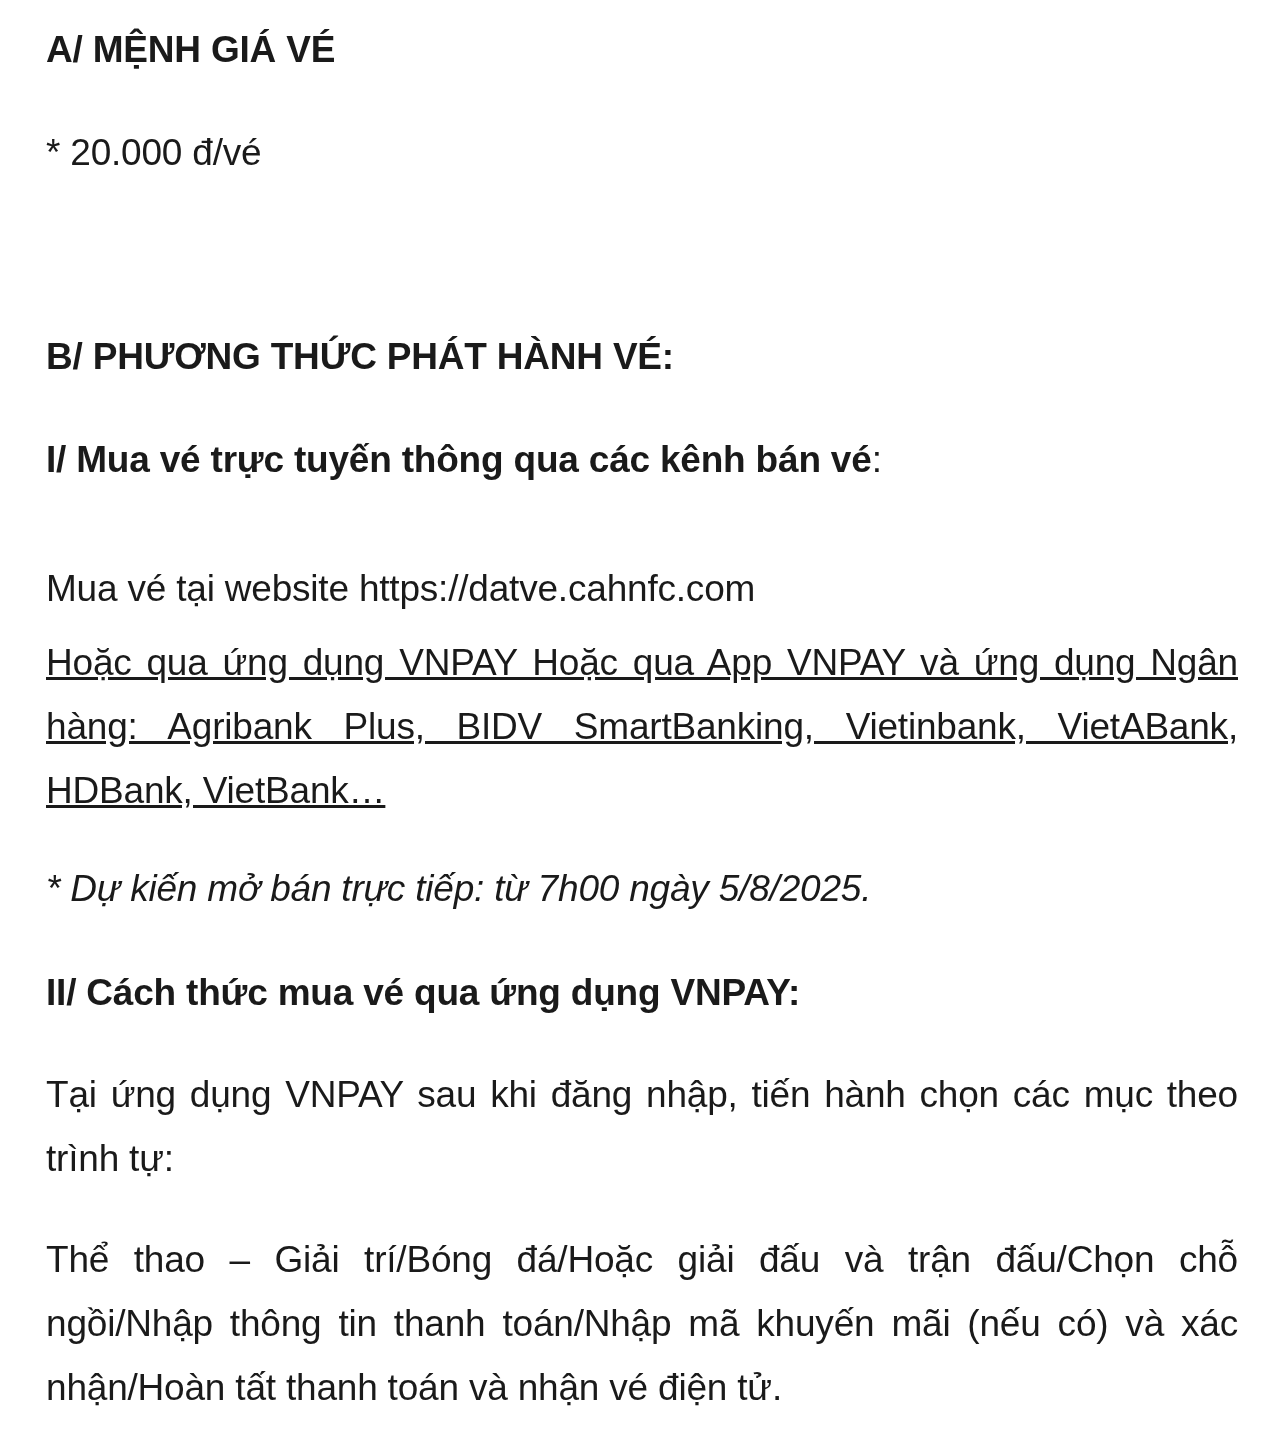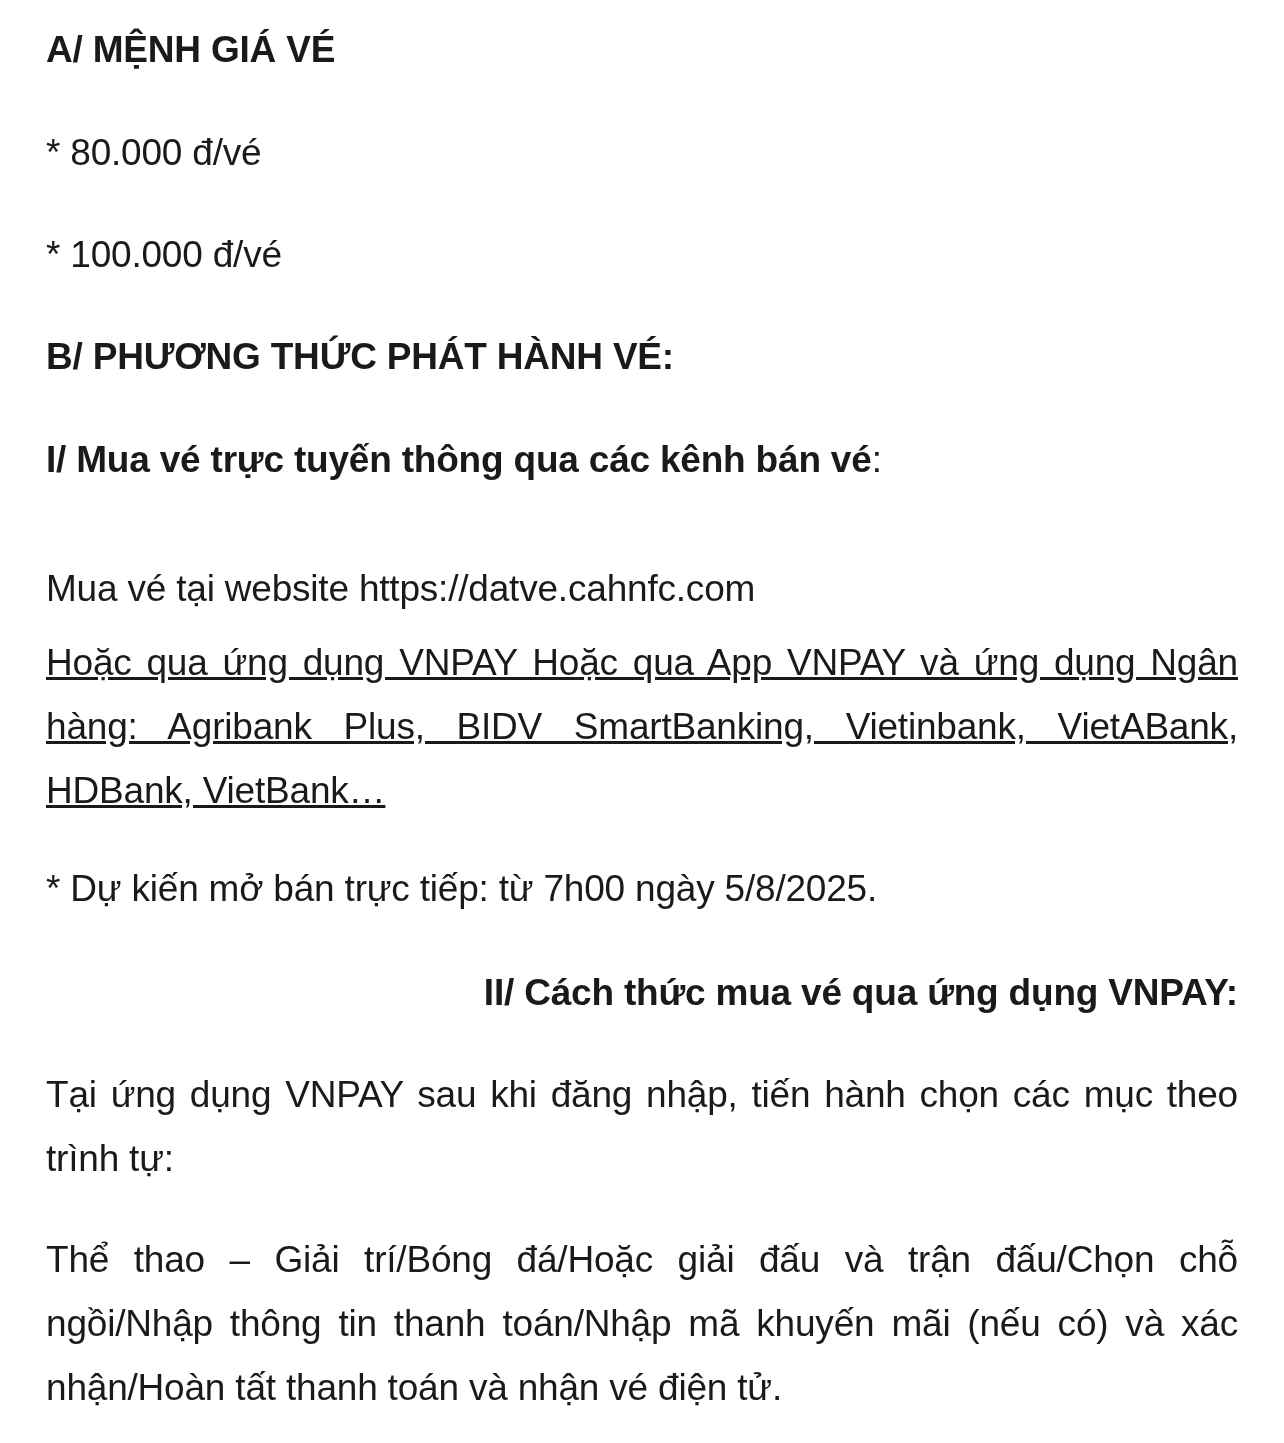--- a/index.html
+++ b/index.html
@@ -22,44 +22,43 @@
     .line-block {
       position: absolute;
       left: 46px;
       width: 1192px;
       font-size: 37px;
       line-height: 64px;
       margin: 0;
       letter-spacing: -0.2px;
     }
     .bold { font-weight: bold; }
-    .italic { }
+    .italic { font-style: italic; }
     .justify { text-align: justify; text-align-last: left; }
     .heading-a { top: 18px; }
     .price-1 { top: 121px; }
     .price-2 { top: 223px; }
     .heading-b { top: 325px; }
     .heading-i { top: 428px; }
     .website { top: 557px; }
     .banks { top: 631px; text-decoration: underline; }
     .note { top: 857px; }
-    .heading-ii { top: 961px; text-align: right; }
+    .heading-ii { top: 961px; }
     .intro { top: 1063px; }
     .steps { top: 1228px; }
   </style>
 </head>
 <body>
 
 <div class="article">
 
   <p class="line-block bold heading-a">A/ MỆNH GIÁ VÉ</p>
 
-  <p class="line-block price-1">* 80.000 đ/vé</p>
+  <p class="line-block price-1">* 20.000 đ/vé</p>
 
-  <p class="line-block price-2">* 100.000 đ/vé</p>
 
   <p class="line-block bold heading-b">B/ PHƯƠNG THỨC PHÁT HÀNH VÉ:</p>
 
   <p class="line-block heading-i"><span class="bold">I/ Mua vé trực tuyến thông qua các kênh bán vé</span><span>:</span></p>
 
   <p class="line-block website"><span>Mua vé tại website </span><span>https://datve.cahnfc.com</span></p>
 
   <p class="line-block justify banks">Hoặc qua ứng dụng VNPAY Hoặc qua App VNPAY và ứng dụng Ngân hàng: Agribank Plus, BIDV SmartBanking, Vietinbank, VietABank, HDBank, VietBank…</p>
 
   <p class="line-block italic note">* Dự kiến mở bán trực tiếp: từ 7h00 ngày 5/8/2025.</p>

